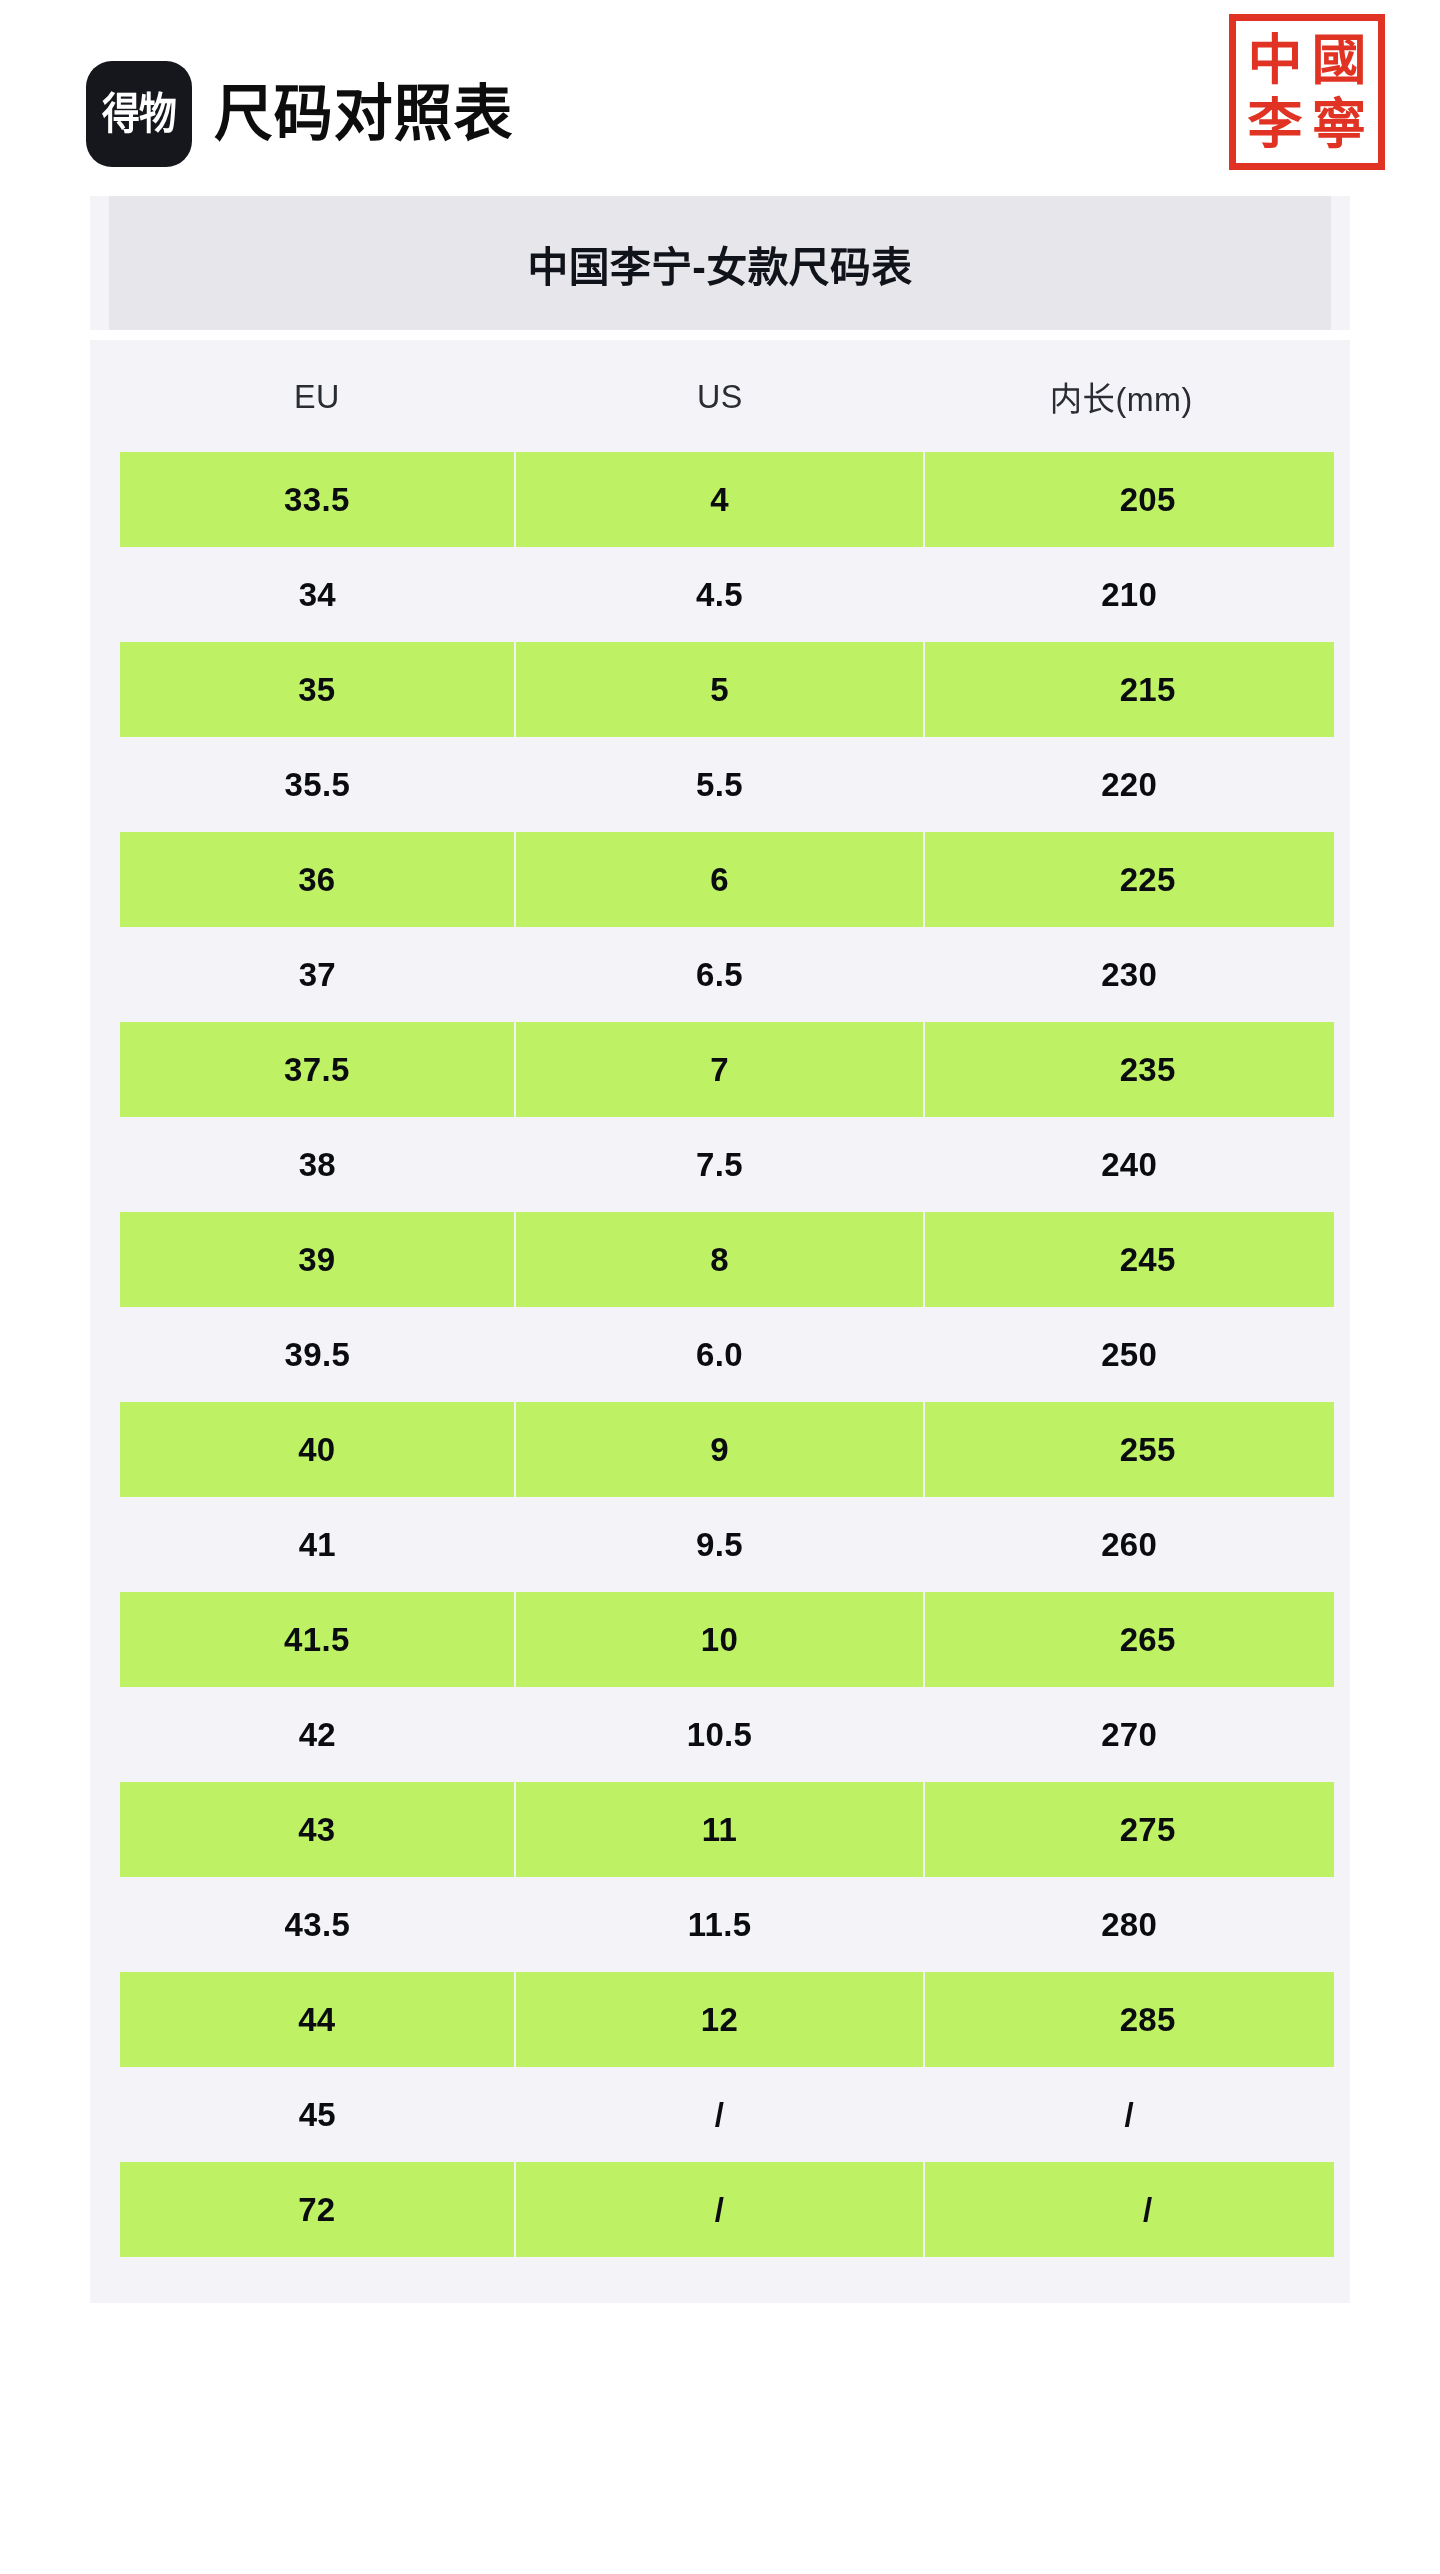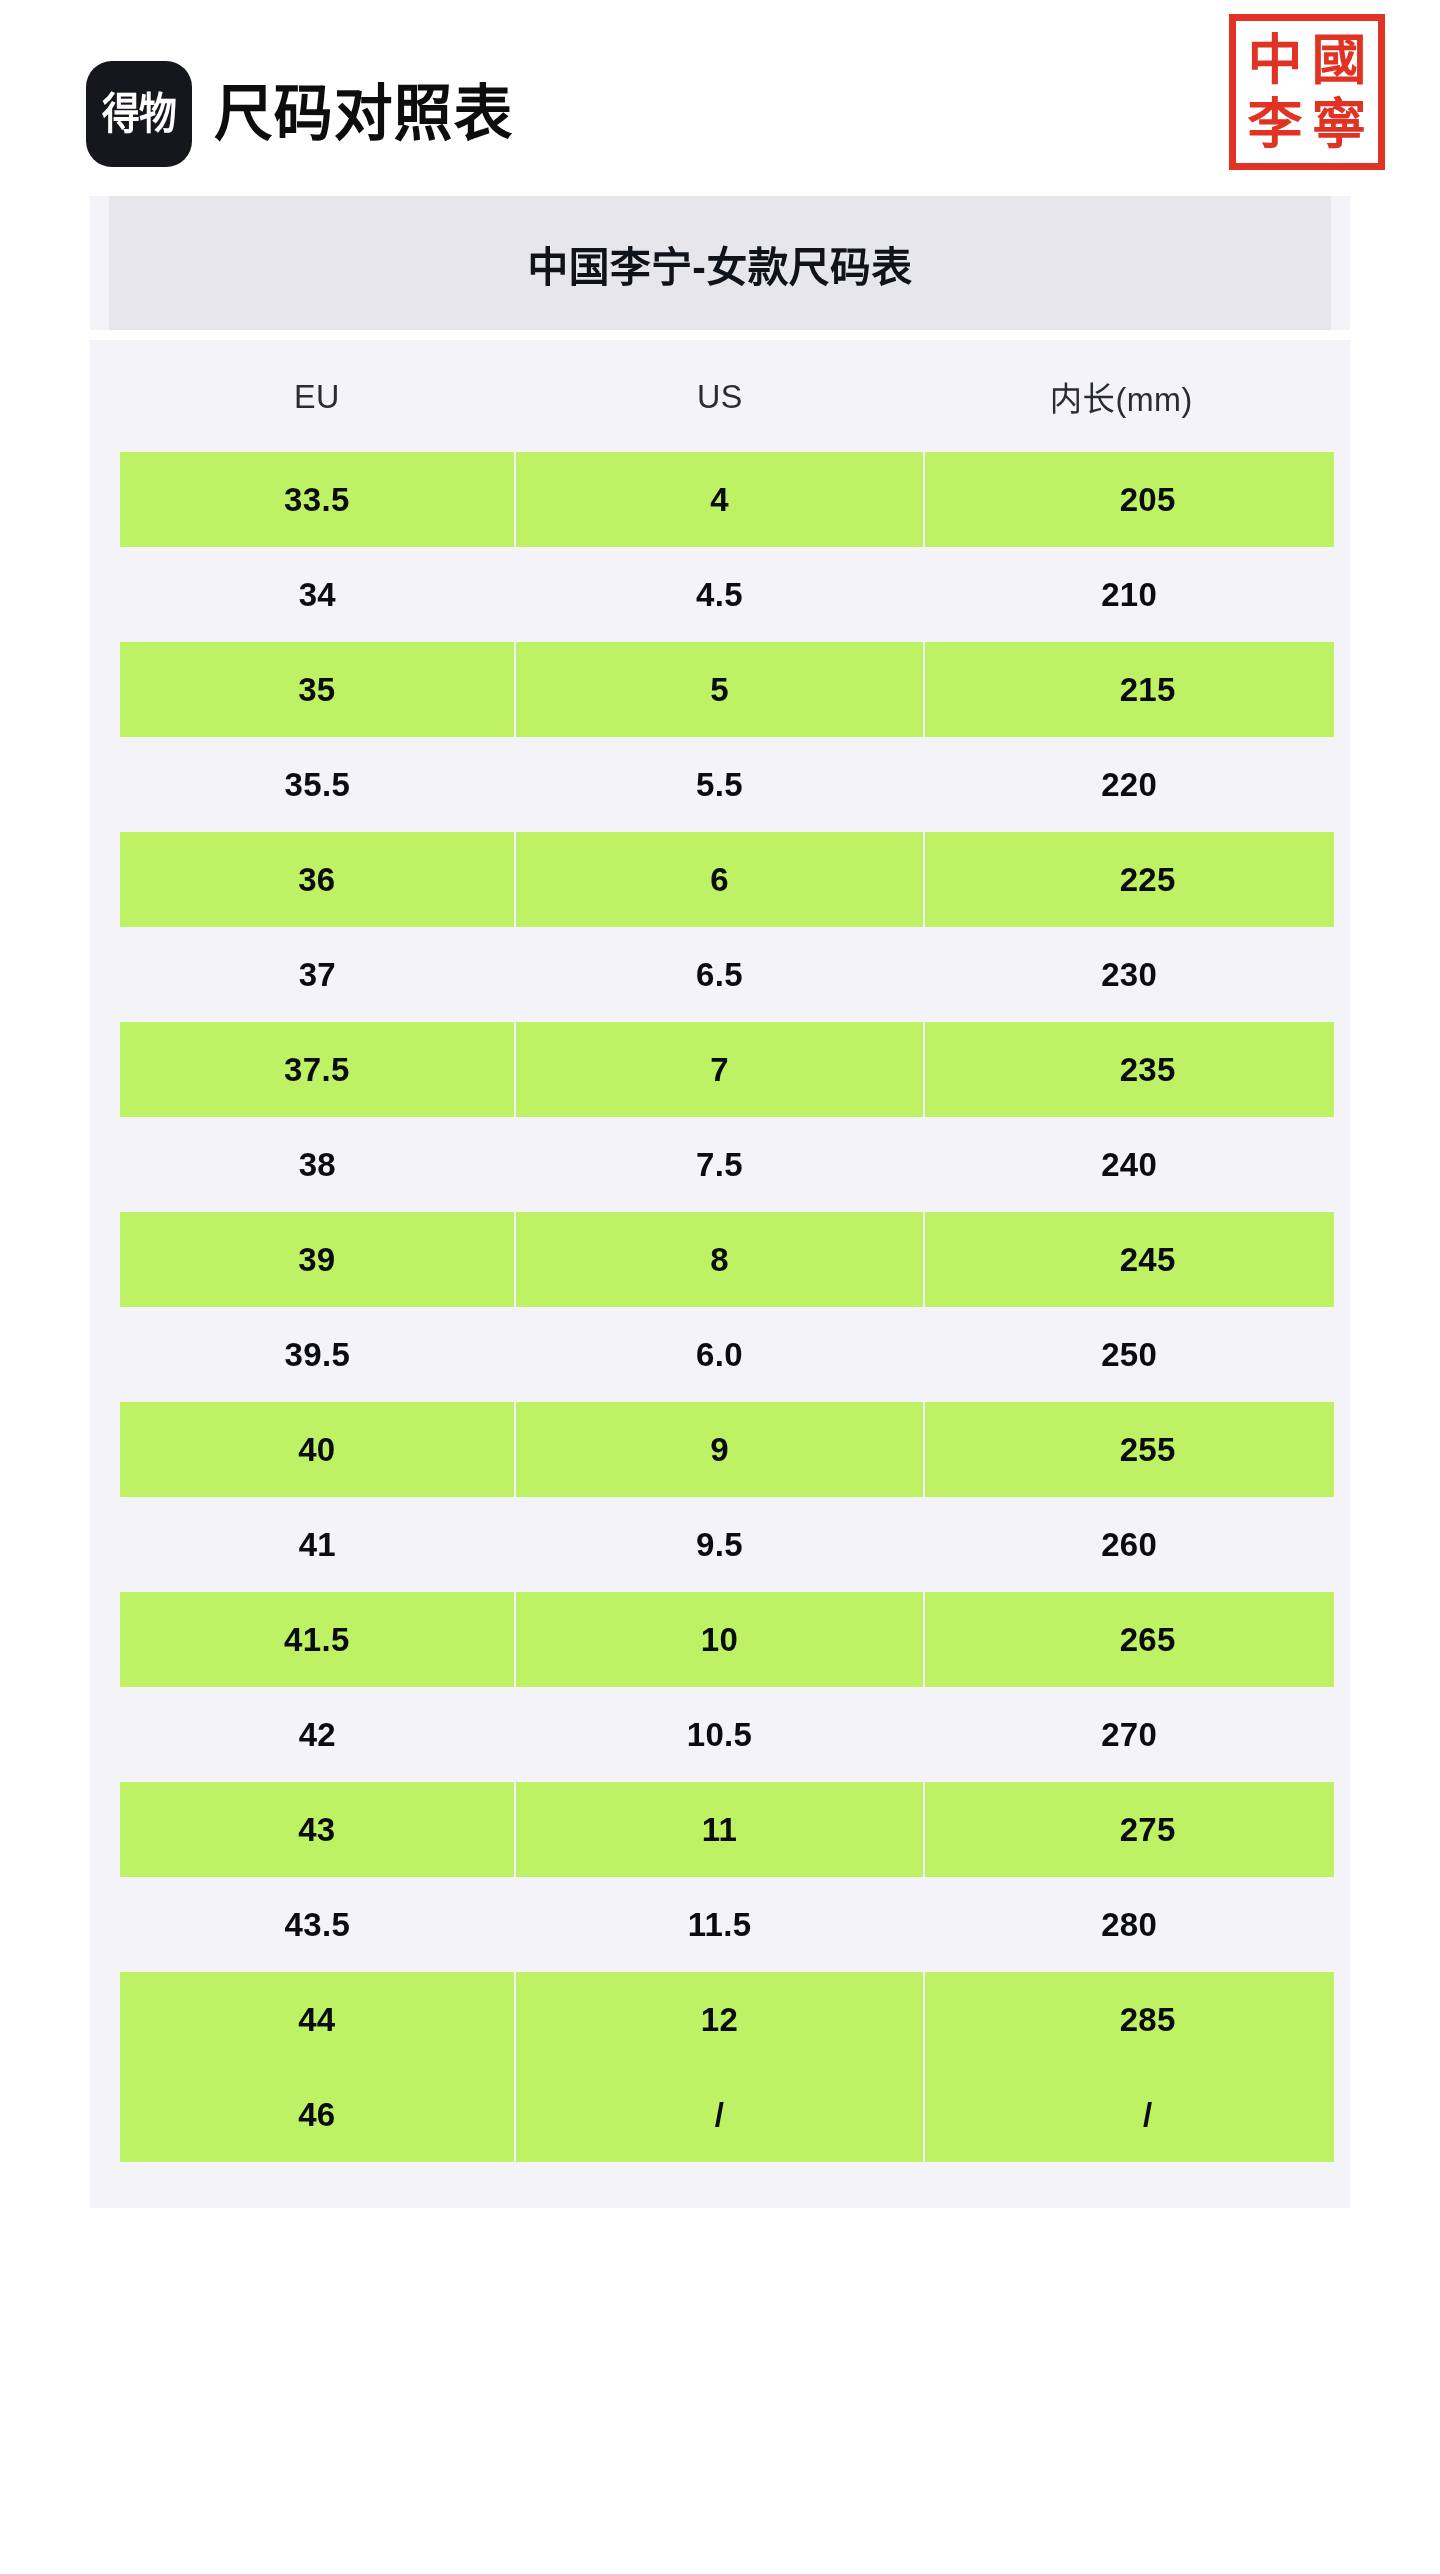--- a/index.html
+++ b/index.html
@@ -291,23 +291,28 @@
           <tr class="row-grey">
             <td>43.5</td>
             <td>11.5</td>
             <td>280</td>
           </tr>
           <tr class="row-white">
             <td>44</td>
             <td>12</td>
             <td>285</td>
           </tr>
-          <tr class="row-white">
-            <td>46</td>
+          <tr class="row-grey">
+            <td>45</td>
             <td class="cell-slash">/</td>
             <td class="cell-slash">/</td>
           </tr>
+          <tr class="row-white">
+            <td>72</td>
+            <td class="cell-slash">/</td>
+            <td class="cell-slash">/</td>
+          </tr>
         </tbody>
     </table>
 
   </div>
 
 </div>
 
 </body></html>

